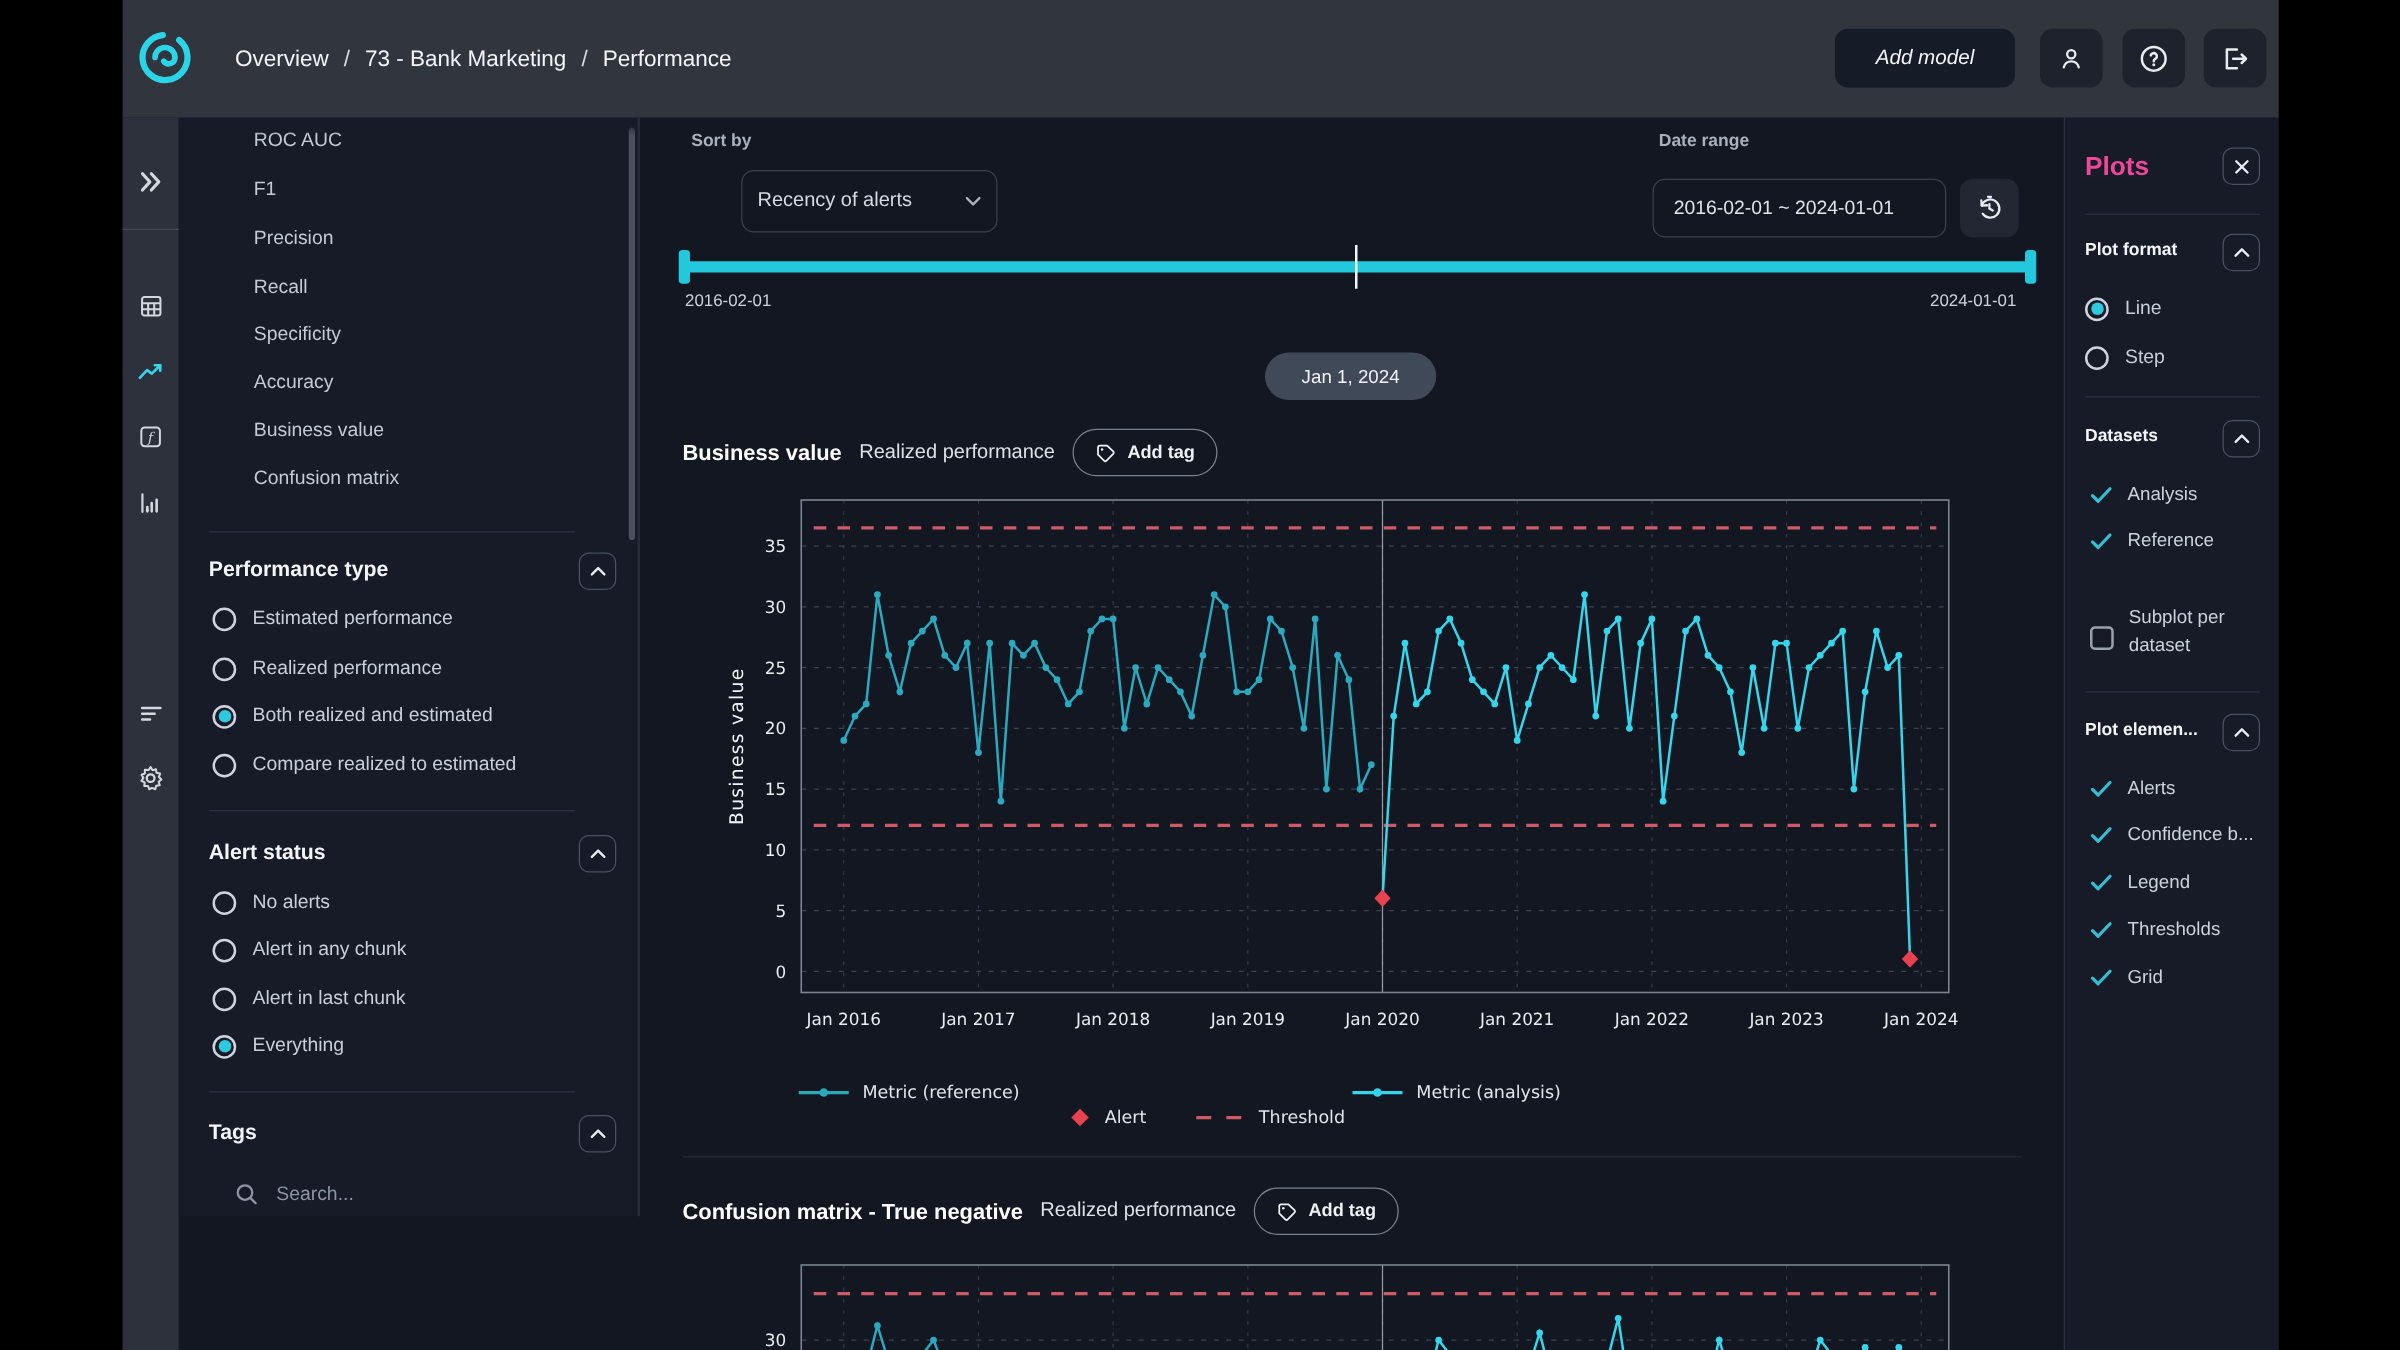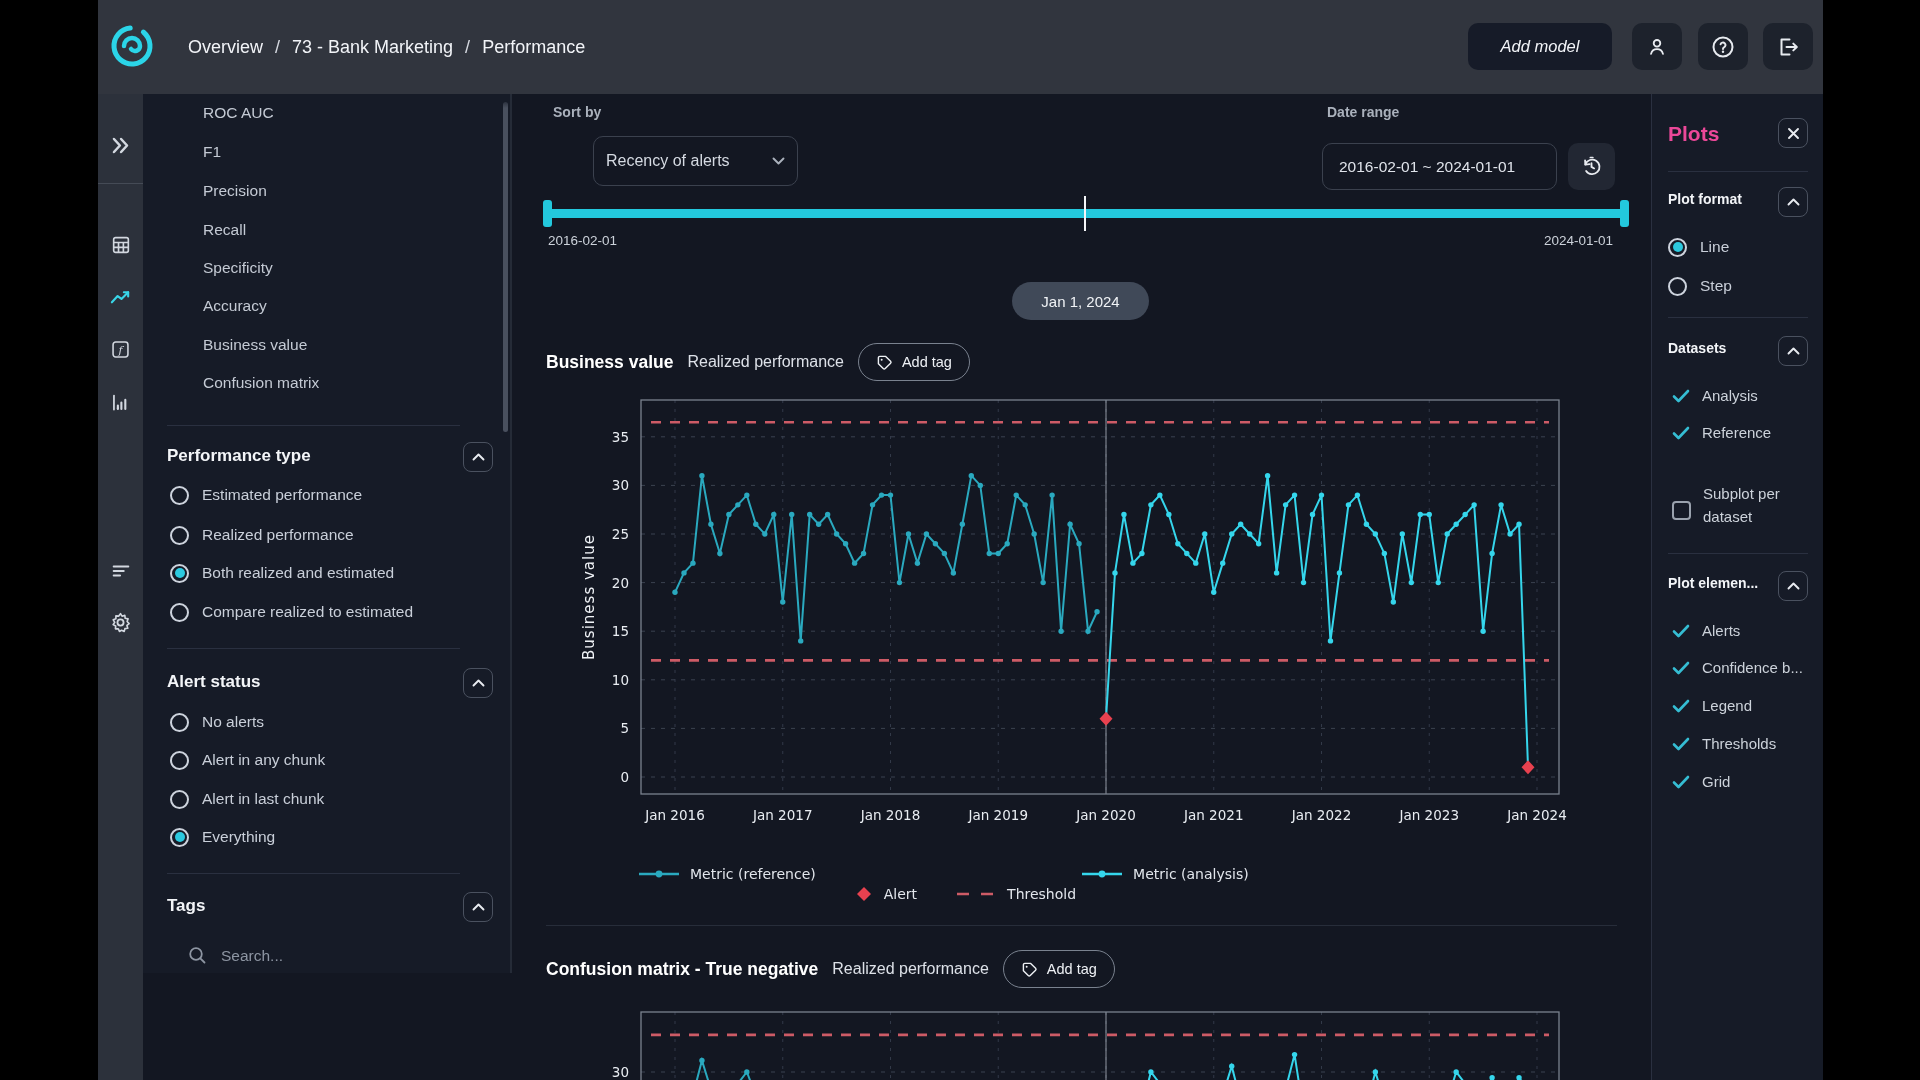--- a/index.html
+++ b/index.html
@@ -79,21 +79,21 @@
   .slider-date { position:absolute; top:139px; color:#ccd2da; font-size:13.5px; }
   .marker-badge { position:absolute; left:500px; top:188px; width:137px; height:38px;
           background:#404958; border-radius:19px; color:#f0f3f6; font-size:15px;
           display:flex; align-items:center; justify-content:center; }
   .chart-head { position:absolute; left:34px; height:40px; display:flex; align-items:center;
           gap:14px; }
   .chart-title { color:#ffffff; font-size:17.5px; font-weight:bold; white-space:nowrap; }
   .chart-sub { color:#dde1e8; font-size:16px; white-space:nowrap; }
   .add-tag { display:flex; align-items:center; gap:9px; height:38px; padding:0 17px;
           background:transparent; border:1.4px solid #7a828f; border-radius:999px;
-          color:#eef1f5; font-size:14.5px; font-weight:normal; font-family:inherit;
+          color:#eef1f5; font-size:14.5px; font-weight:bold; font-family:inherit;
           cursor:pointer; }
   .main-div { position:absolute; left:34px; top:831px; width:1071px; height:1px;
           background:#272d3a; }
   .legend { position:absolute; left:126px; top:752px; display:flex; flex-direction:row;
           gap:5px; font-family:"DejaVu Sans", sans-serif; }
   .legend-row { display:flex; align-items:center; gap:10px; }
   .legend-item { display:flex; align-items:center; gap:10px; color:#e2e6ec; font-size:14px;
           cursor:pointer; }
   .legend-item + .legend-item { margin-left:28px;margin-top:40px; }
 

